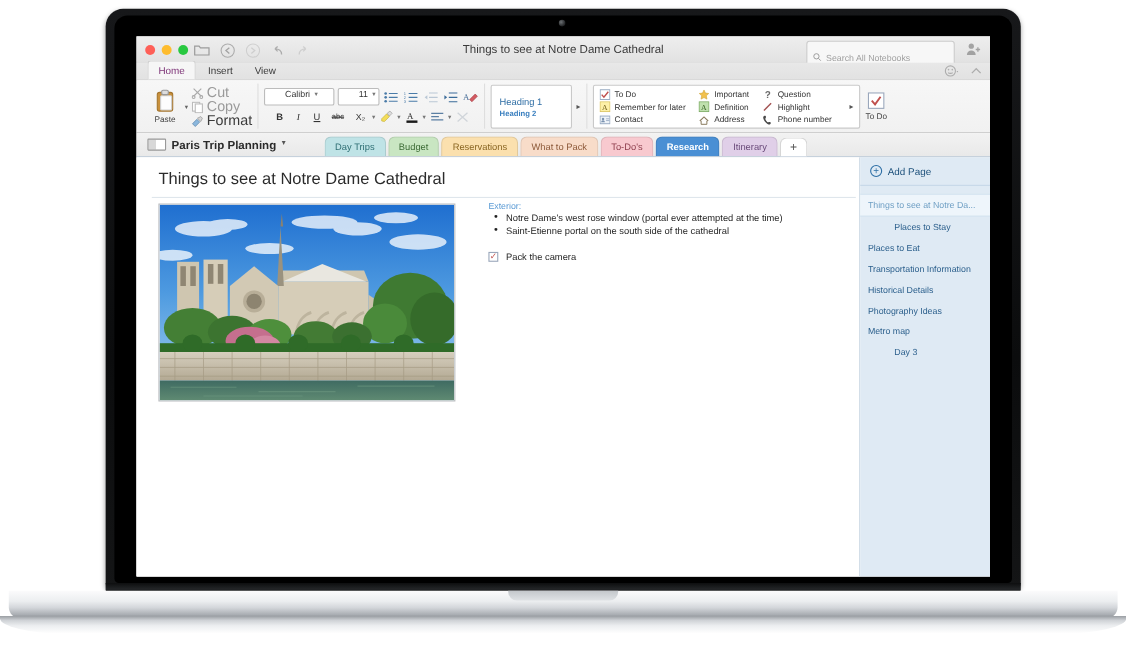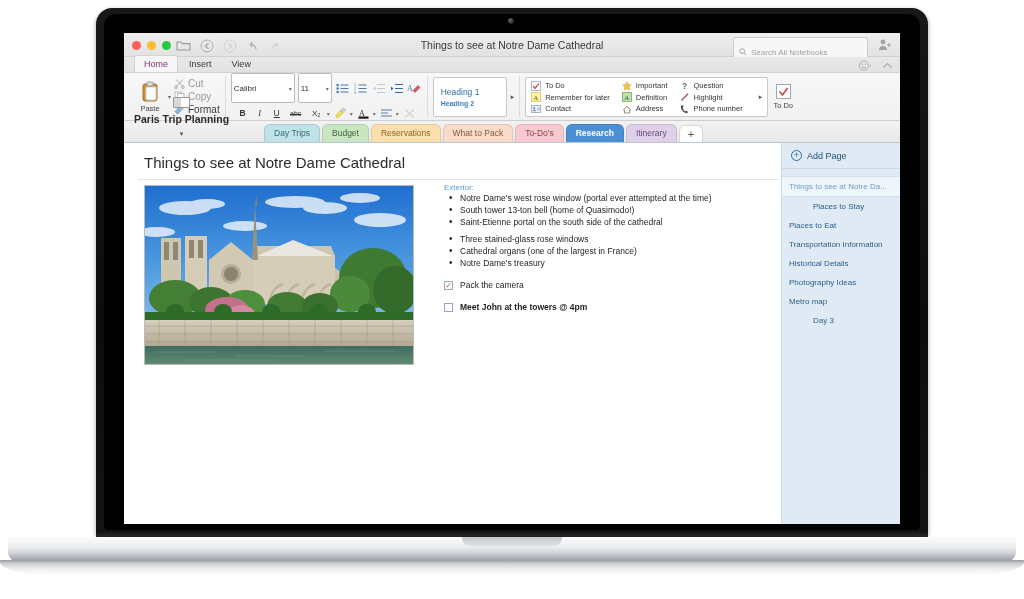--- a/index.html
+++ b/index.html
@@ -111,31 +111,31 @@
   }
   .grp { display: flex; align-items: center; padding: 0 5px; }
   .grp + .grp { border-left: 1px solid #dedede; }
 
   
   .paste { display: flex; flex-direction: column; align-items: center; width: 34px; }
   .paste .ic { width: 20px; height: 22px; }
   .paste .lbl { font-size: 7.5px; color: #444; margin-top: 1px; }
   .paste-caret { font-size: 6px; color: #666; margin-left: 1px; align-self: center; }
   .clip-list { display: flex; flex-direction: column; gap: 1px; margin-left: 3px; }
-  .clip-item { display: flex; align-items: center; gap: 3px; font-size: 10px; color: #9a9a9a; height: 12px; }
+  .clip-item { display: flex; align-items: center; gap: 3px; font-size: 13px; color: #9a9a9a; height: 12px; }
   .clip-item.on { color: #3a3a3a; }
   .clip-item .ic { width: 11px; height: 11px; }
 
   
   .font-grp { display: flex; flex-direction: column; gap: 3px; justify-content: center; }
   .frow { display: flex; align-items: center; gap: 3px; }
   .combo {
-    height: 30px; background: #fff; border: 1px solid #bcbcbc; border-radius: 2px;
-    display: flex; align-items: center; justify-content: space-between;
-    font-size: 8px; color: #333; padding: 0 2px;
+    height: 16px; background: #fff; border: 1px solid #bcbcbc; border-radius: 2px;
+    display: flex; align-items: flex-start; justify-content: space-between;
+    font-size: 8px; color: #333; padding: 0 18px;
   }
   .combo .cv { white-space: nowrap; }
   .combo .cc { font-size: 6px; color: #777; margin-left: 4px; }
   .btn {
     width: 15px; height: 14px; border-radius: 2px;
     display: flex; align-items: center; justify-content: center;
     font-size: 8.5px; color: #333;
   }
   .btn.dim { opacity: .38; }
   .btn svg { display: block; }
@@ -163,21 +163,21 @@
   .todo-btn .bx { width: 15px; height: 15px; border: 1px solid #9aa7bb; background: #fff; display:flex;align-items:center;justify-content:center; }
   .todo-btn .lbl { font-size: 7.5px; color: #444; margin-top: 2px; }
 
   
   .nb-bar {
     position: relative; height: 22px;
     background: linear-gradient(180deg,#f2f2f2,#e9e9e9);
     border-bottom: 1px solid #b9c6d4;
     display: flex; align-items: flex-end;
   }
-  .nb-name { display: flex; align-items: center; gap: 5px; padding: 0 8px 4px 10px; flex-direction: column; }
+  .nb-name { display: flex; gap: 5px; padding: 0 8px 4px 10px; }
   .nb-icon { width: 17px; height: 11px; border: 1px solid #999; background: linear-gradient(90deg,#d8d8d8 0 45%,#fff 45% 100%); border-radius: 1px; }
   .nb-label { font-size: 10.5px; font-weight: bold; color: #2b2b2b; }
   .nb-caret { font-size: 7px; color: #555; }
 
   .sec-tabs { display: flex; align-items: flex-end; gap: 2px; height: 18px; padding-left: 27px; }
   .sec {
     font-size: 8.5px; padding: 3px 9px 3px; border-radius: 6px 6px 0 0;
     border: 1px solid rgba(0,0,0,.10); border-bottom: none; line-height: 11px; white-space: nowrap;
   }
   .sec.active { color: #fff; font-weight: bold; }
@@ -679,37 +679,27 @@
             <g stroke="#6f9a82" stroke-width="1" opacity=".55">
               <path d="M10 166h60M90 170h70M180 165h70M40 174h90"></path>
             </g>
           </svg>
         </div>
 
         <div class="note-text">
           <div class="grp-head">Exterior:</div>
           <ul class="blist">
             <li>Notre Dame's west rose window (portal ever attempted at the time)</li>
-            <li>South tower 13-ton bell (home of Quasimodo!)</li>
             <li>Saint-Etienne portal on the south side of the cathedral</li>
           </ul>
 
-          <ul class="blist">
-            <li>Three stained-glass rose windows</li>
-            <li>Cathedral organs (one of the largest in France)</li>
-            <li>Notre Dame's treasury</li>
-          </ul>
 
           <div class="chk-row">
             <span class="chk checked"></span>
             <span class="chk-lbl">Pack the camera</span>
-          </div>
-          <div class="chk-row">
-            <span class="chk"></span>
-            <span class="chk-lbl bold">Meet John at the towers @ 4pm</span>
           </div>
         </div>
       </div>
 
       <div class="page-list">
         <div class="add-page">
           <span class="plus-circ">+</span>
           <span>Add Page</span>
         </div>
         <div class="pl-items">

